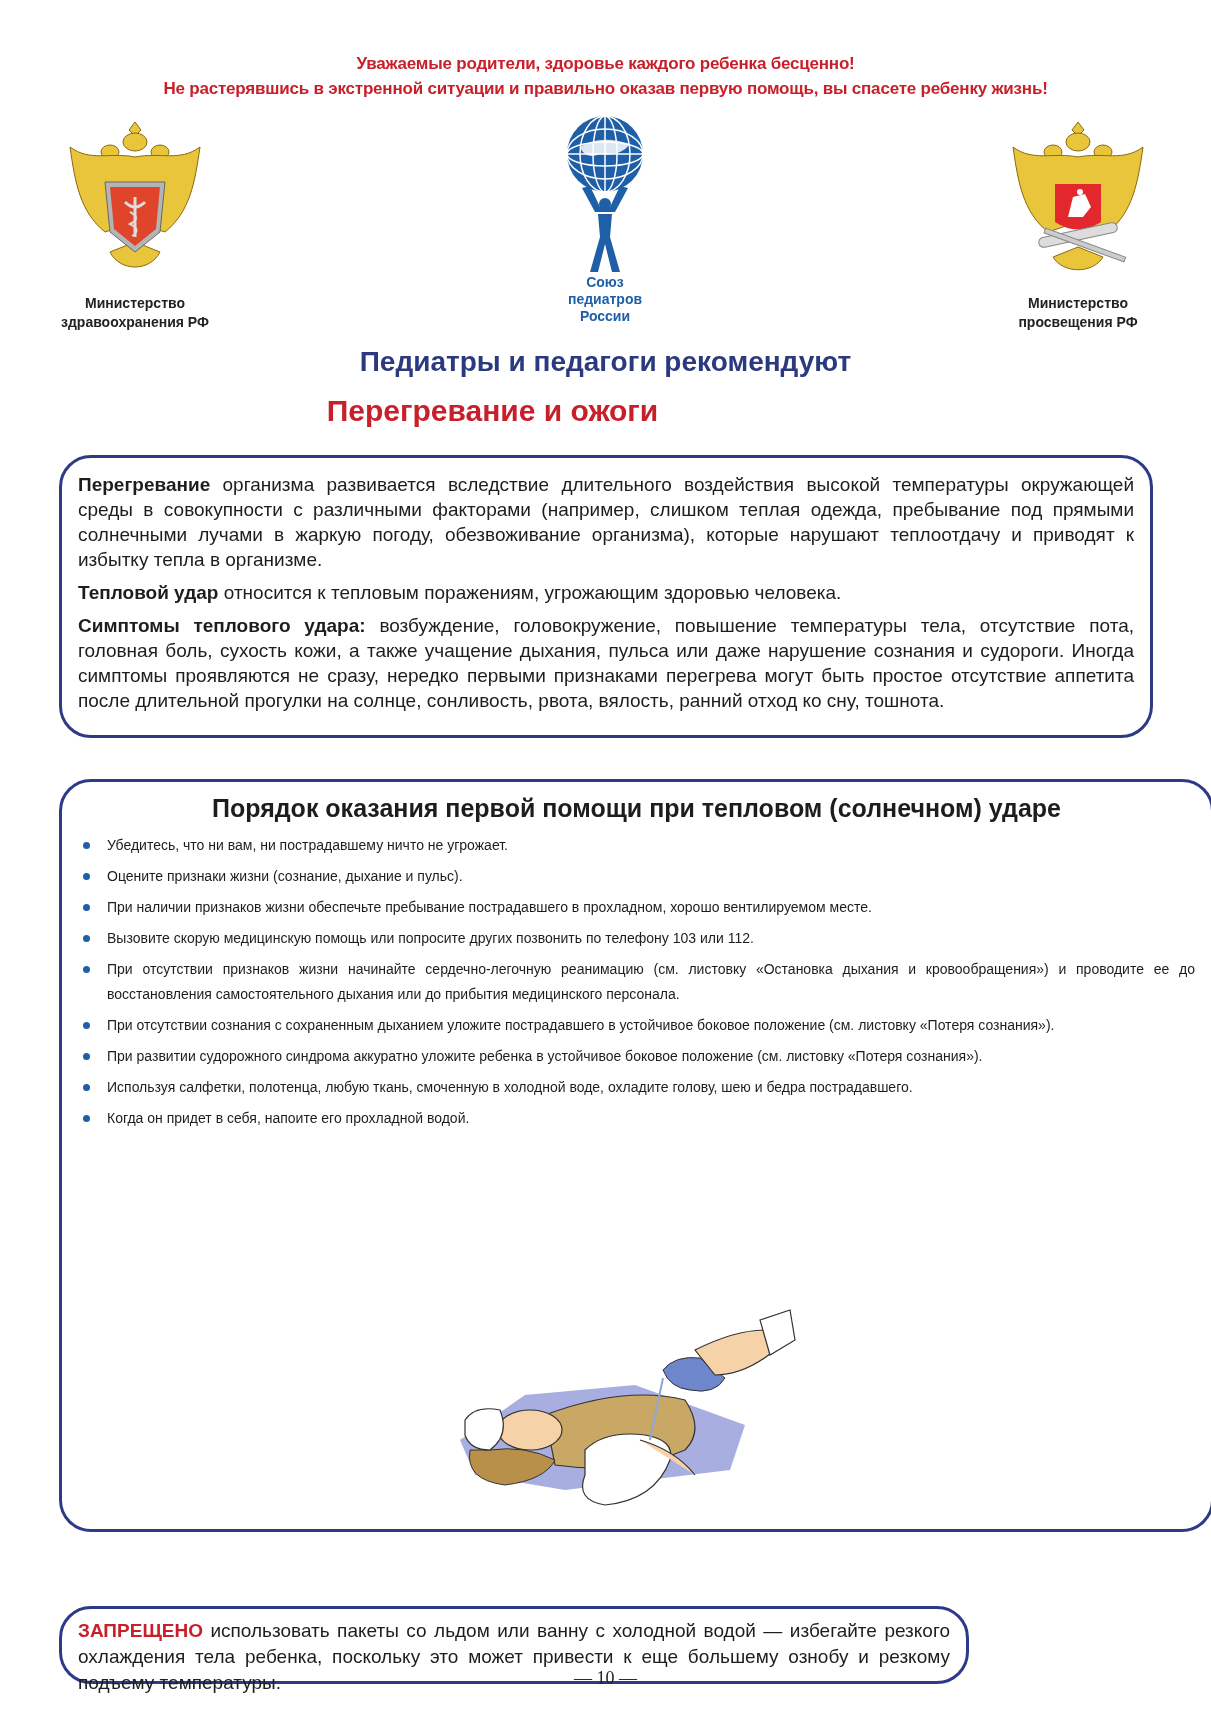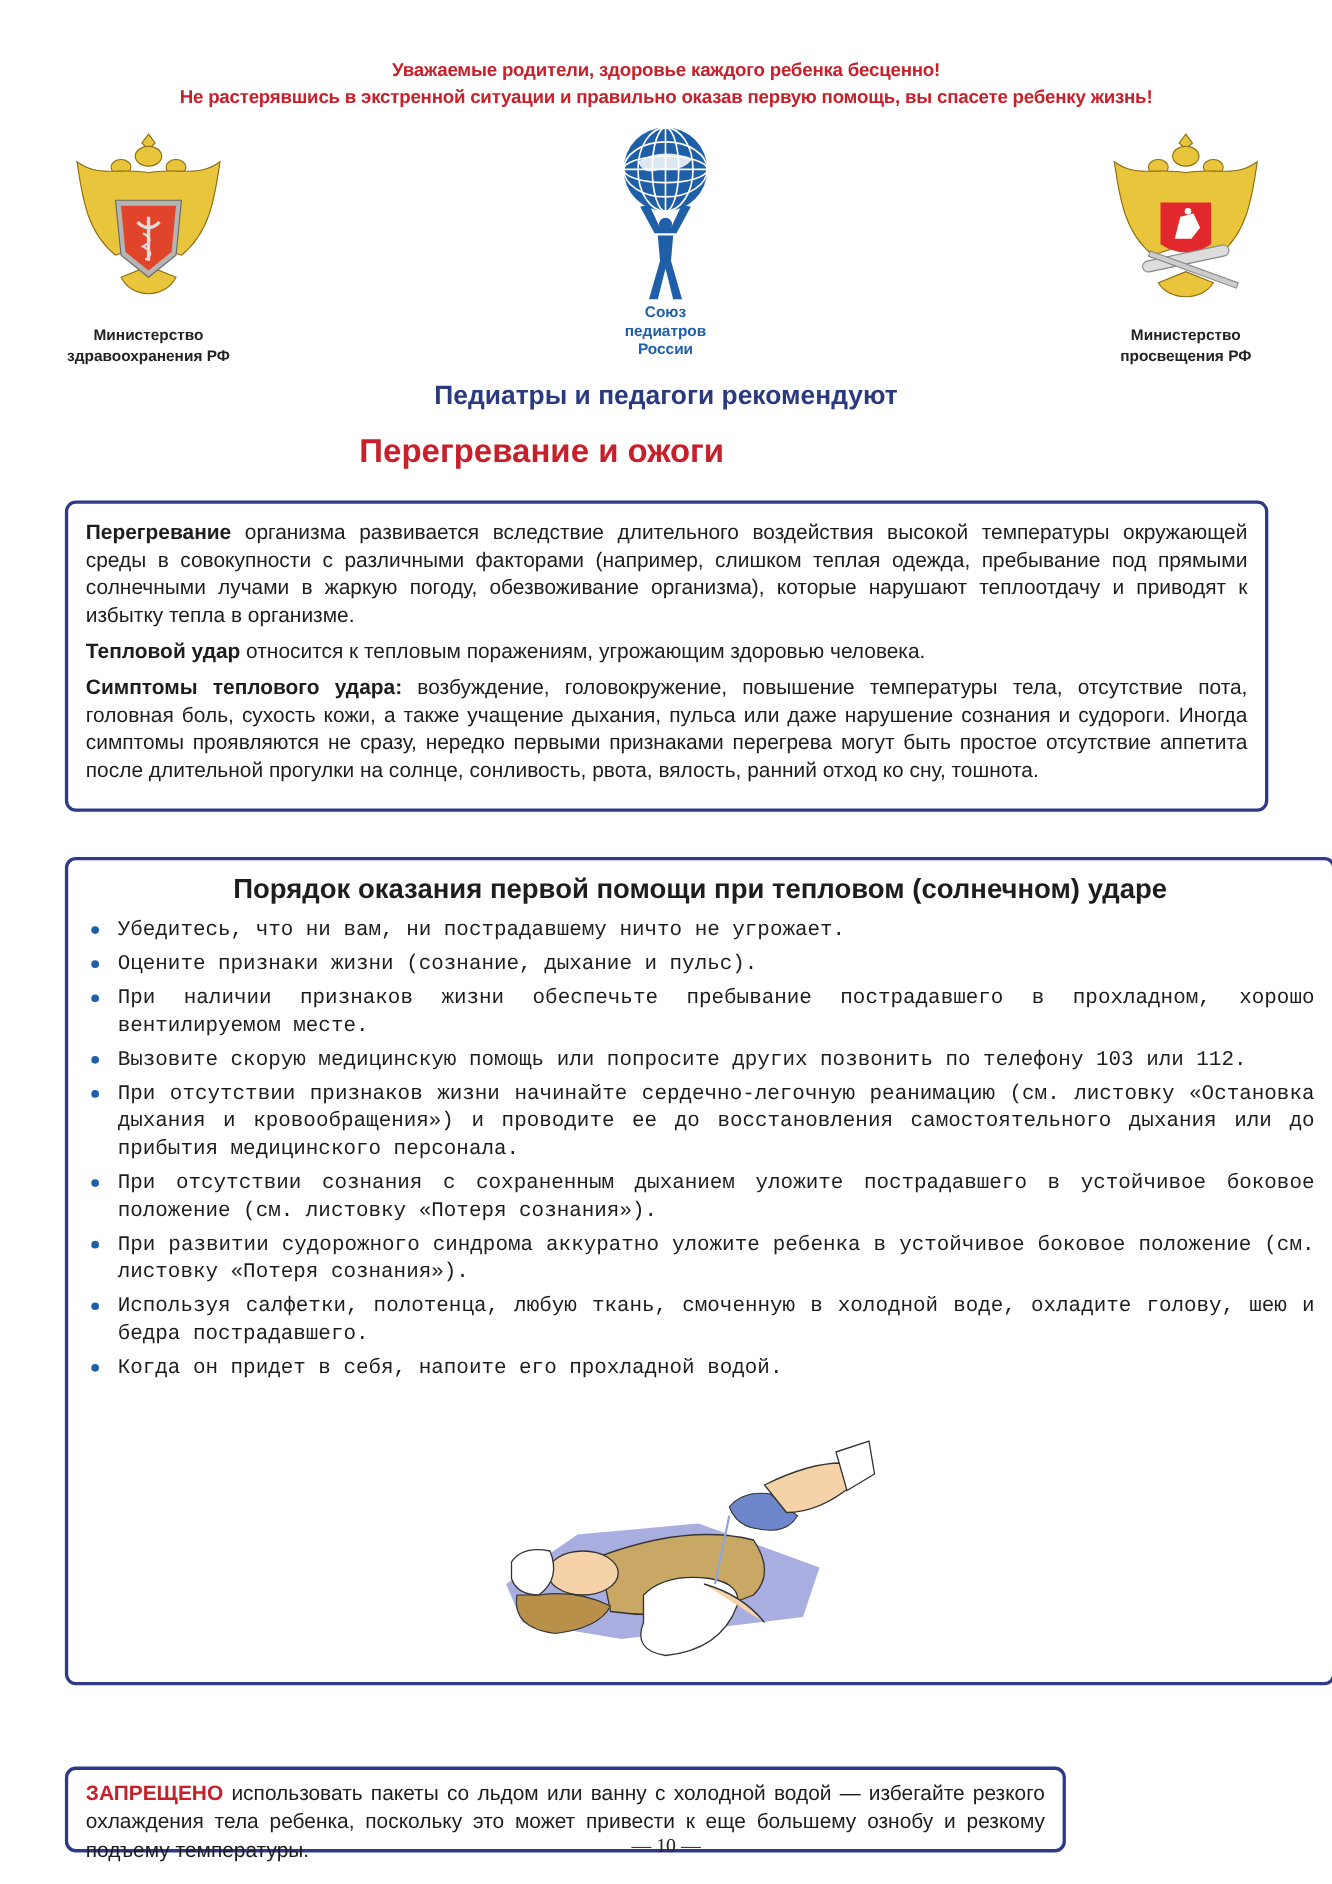--- a/index.html
+++ b/index.html
@@ -6,31 +6,31 @@
   body { width: 1211px; height: 1713px; position: relative; overflow: hidden;
          font-family: "Liberation Sans", "DejaVu Sans", sans-serif; color: #1d1d1b; }
   .abs { position: absolute; }
   .red-head { left: 0; width: 1211px; text-align: center; color: #c8202a; font-weight: bold;
               font-size: 17px; letter-spacing: -0.2px; font-family: "Liberation Sans Narrow", "Liberation Sans", sans-serif; }
   .red-head.l1 { top: 54px; }
   .red-head.l2 { top: 79px; }
   .emblem { width: 170px; height: 170px; }
   .logo-cap { text-align: center; font-weight: bold; font-size: 14px; line-height: 19px; color: #222; }
   .union-cap { text-align: center; font-weight: bold; font-size: 14px; line-height: 17px; color: #1f5fa8; }
-  .subtitle { left: 0; width: 1211px; text-align: center; top: 346px; font-size: 24px; font-weight: bold; color: #2b3a7e; }
+  .subtitle { left: 0; width: 1211px; text-align: center; top: 346px; font-size: 28px; font-weight: bold; color: #2b3a7e; }
   .title { left: 0; width: 985px; text-align: center; top: 394px; font-size: 30px; font-weight: bold; color: #c8202a; }
-  .box { border: 3.5px solid #2e3a87; border-radius: 10px; box-sizing: border-box; background: #fff; }
+  .box { border: 3.5px solid #2e3a87; border-radius: 32px; box-sizing: border-box; background: #fff; }
   .box1 { left: 59px; top: 455px; width: 1094px; height: 283px; padding: 14px 16px 0 16px; }
   .box2 { left: 59px; top: 779px; width: 1155px; height: 753px; padding: 12px 16px 0 16px; }
   .box3 { left: 59px; top: 1606px; width: 910px; height: 78px; padding: 9px 16px 0 16px; }
   .para { font-size: 19px; line-height: 25px; text-align: justify; margin: 0 0 8px 0; }
   .para b { font-weight: bold; }
   .box2-title { text-align: center; font-size: 25px; font-weight: bold; margin: 0 0 10px 0; color: #1d1d1b; }
   ul.steps { list-style: none; margin: 0; padding: 0; }
-  ul.steps li { position: relative; padding-left: 29px; font-size: 19px; line-height: 25px; margin-bottom: 6px; text-align: justify; font-family: Liberation Mono, monospace; }
+  ul.steps li { position: relative; padding-left: 29px; font-size: 14px; line-height: 25px; margin-bottom: 6px; text-align: justify; }
   ul.steps li .bullet { position: absolute; left: 5px; top: 9px; width: 7px; height: 7px; border-radius: 50%; background: #1f5fa8; }
   .illus { left: 445px; top: 1300px; width: 360px; height: 225px; }
   .warn { font-size: 19px; line-height: 26px; text-align: justify; }
   .warn .red { color: #c8202a; font-weight: bold; }
   .pageno { left: 0; width: 1211px; text-align: center; top: 1668px; font-family: "Liberation Serif", "DejaVu Serif", serif; font-size: 18px; color: #222; }
 </style>
 </head>
 <body>
 
 <div class="abs red-head l1">Уважаемые родители, здоровье каждого ребенка бесценно!</div>

